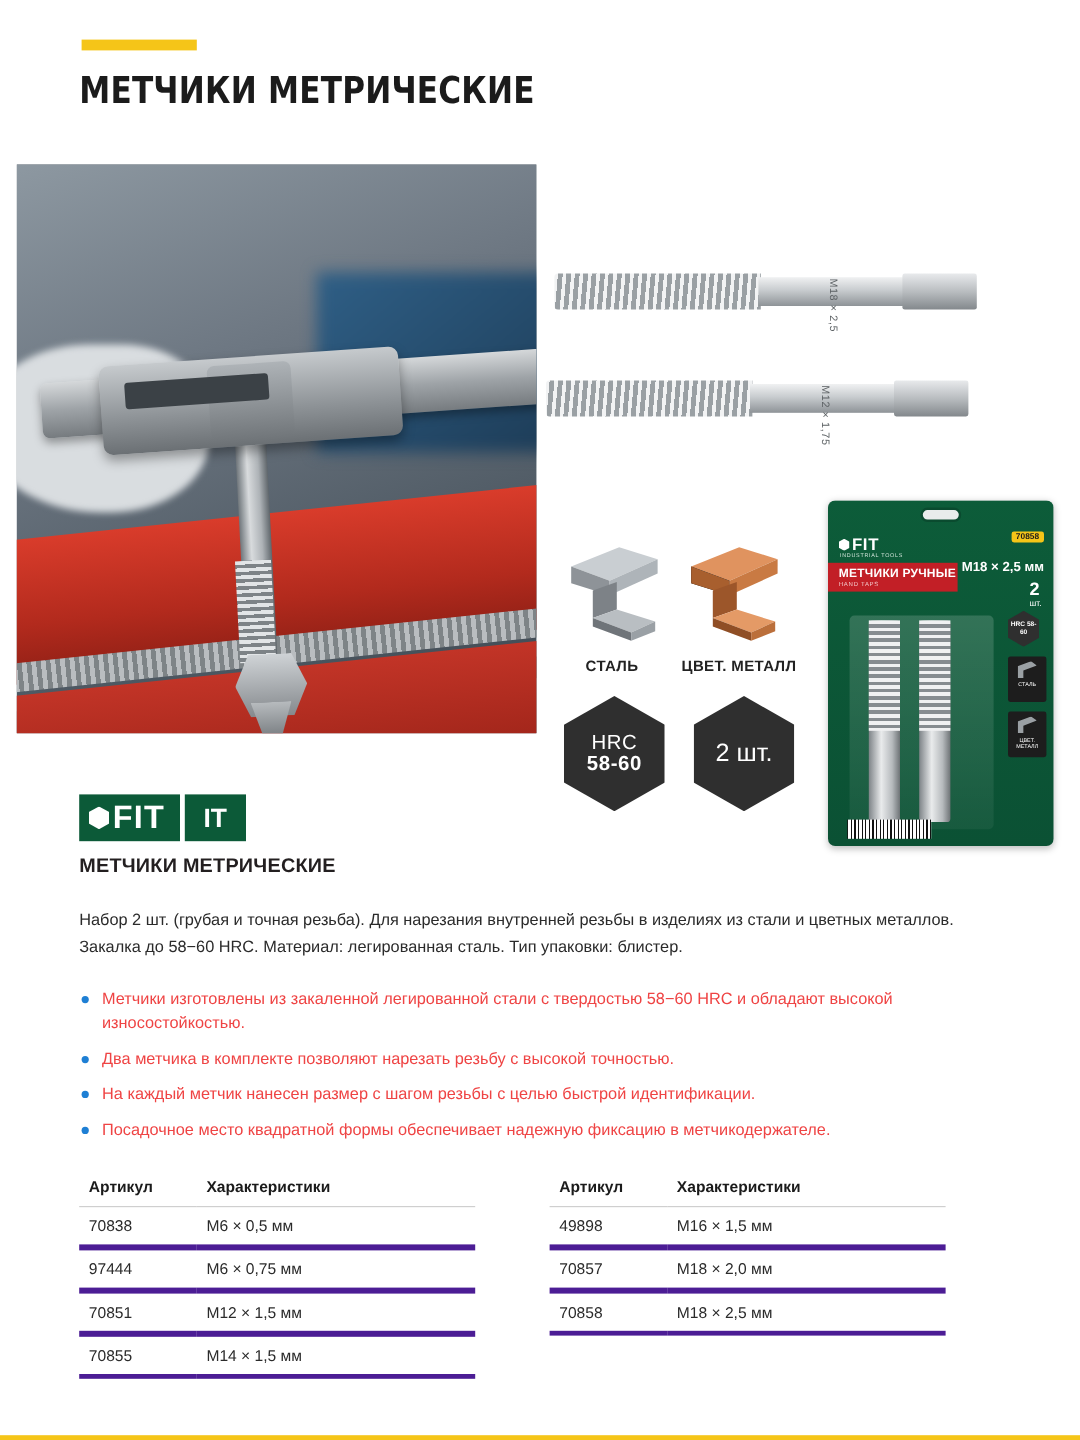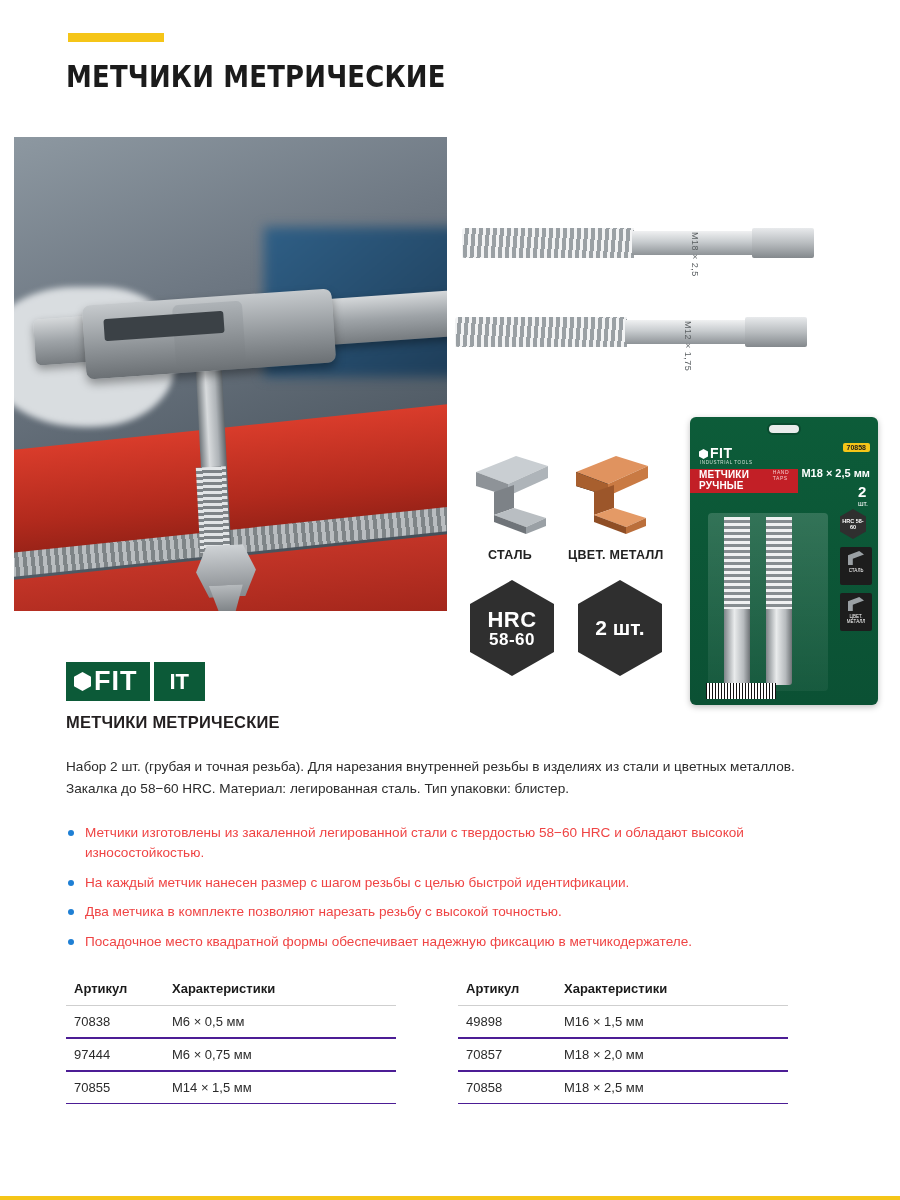--- a/index.html
+++ b/index.html
@@ -178,23 +178,23 @@
     position: absolute;
     width: 84px; height: 96px;
     background: #2f2f2f;
     clip-path: polygon(50% 0%, 100% 25%, 100% 75%, 50% 100%, 0% 75%, 0% 25%);
     color: #fff;
     display: flex; flex-direction: column;
     align-items: center; justify-content: center;
     text-align: center;
     line-height: 1.05;
   }
-  .hex .l1 { font-size: 22px; font-weight: bold; letter-spacing: .5px; }
+  .hex .l1 { font-size: 17px; font-weight: normal; letter-spacing: .5px; }
   .hex .l2 { font-size: 17px; font-weight: bold; letter-spacing: .5px; }
-  .hex .big { font-size: 21px; font-weight: bold; }
+  .hex .big { font-size: 21px; font-weight: normal; }
 
   
   .blister {
     position: absolute;
     left: 690px; top: 417px;
     width: 188px; height: 288px;
     background: linear-gradient(180deg,#0e5c3a 0%, #0b5134 55%, #07insert 100%);
     background: linear-gradient(180deg,#10684024 0%, #0b5134 100%);
     background-color: #0c5a38;
     border-radius: 6px;
@@ -223,21 +223,21 @@
   }
   .blister .code {
     position: absolute; right: 8px; top: 26px;
     background: #f5c518; color: #1b1b1b;
     font-size: 7px; font-weight: bold;
     padding: 1px 4px; border-radius: 2px;
   }
   .blister .redbar {
     position: absolute; left: 0; top: 52px; width: 108px; height: 24px;
     background: #c21f26;
-    display: flex; flex-direction: row; justify-content: center;
+    display: flex; flex-direction: column; justify-content: center;
     padding-left: 9px;
   }
   .blister .redbar .t1 { color: #fff; font-size: 10px; font-weight: bold; letter-spacing: .2px; }
   .blister .redbar .t2 { color: #f3c9cb; font-size: 5px; letter-spacing: .6px; }
   .blister .size {
     position: absolute; right: 8px; top: 50px;
     color: #fff; font-size: 11px; font-weight: bold;
   }
   .blister .qty {
     position: absolute; right: 10px; top: 66px;
@@ -355,25 +355,25 @@
   .tbl th {
     text-align: left;
     font-size: 13px;
     font-weight: bold;
     padding: 6px 8px 9px 8px;
     border-bottom: 1px solid #cfcfcf;
     color: #1b1b1b;
   }
   .tbl td {
     padding: 8px 8px;
-    border-bottom: 2px solid #4c1d95;
+    border-bottom: 5px solid #4c1d95;
     color: #2b2b2b;
   }
   .tbl td.art { width: 98px; }
-  .tbl tr:last-child td { border-bottom: 1px solid #4c1d95; }
+  .tbl tr:last-child td { border-bottom: 4px solid #4c1d95; }
 
   .footer-rule {
     position: absolute; left: 0; bottom: 0; width: 900px; height: 4px;
     background: #f5c518;
   }
 </style>
 </head>
 <body>
 
 <div class="page">
@@ -483,42 +483,46 @@
     </div>
     <div class="brand-it">IT</div>
   </div>
 
   <div class="product-name">МЕТЧИКИ МЕТРИЧЕСКИЕ</div>
 
   <div class="desc">Набор 2 шт. (грубая и точная резьба). Для нарезания внутренней резьбы в изделиях из стали и цветных металлов. Закалка до 58−60 HRC. Материал: легированная сталь. Тип упаковки: блистер.</div>
 
   <ul class="bullets">
     <li>Метчики изготовлены из закаленной легированной стали с твердостью 58−60 HRC и обладают высокой износостойкостью.</li>
+    <li>Два метчика в комплекте позволяют нарезать резьбу с высокой точностью.</li>
     <li>На каждый метчик нанесен размер с шагом резьбы с целью быстрой идентификации.</li>
-    <li>Два метчика в комплекте позволяют нарезать резьбу с высокой точностью.</li>
     <li>Посадочное место квадратной формы обеспечивает надежную фиксацию в метчикодержателе.</li>
   </ul>
 
   <table class="tbl left">
     <thead>
       <tr>
         <th>Артикул</th>
         <th>Характеристики</th>
       </tr>
     </thead>
     <tbody>
       <tr>
         <td class="art">70838</td>
         <td>M6 × 0,5 мм</td>
       </tr>
       <tr>
         <td class="art">97444</td>
         <td>M6 × 0,75 мм</td>
       </tr>
       <tr>
+        <td class="art">70851</td>
+        <td>M12 × 1,5 мм</td>
+      </tr>
+      <tr>
         <td class="art">70855</td>
         <td>M14 × 1,5 мм</td>
       </tr>
     </tbody>
   </table>
 
   <table class="tbl right">
     <thead>
       <tr>
         <th>Артикул</th>

